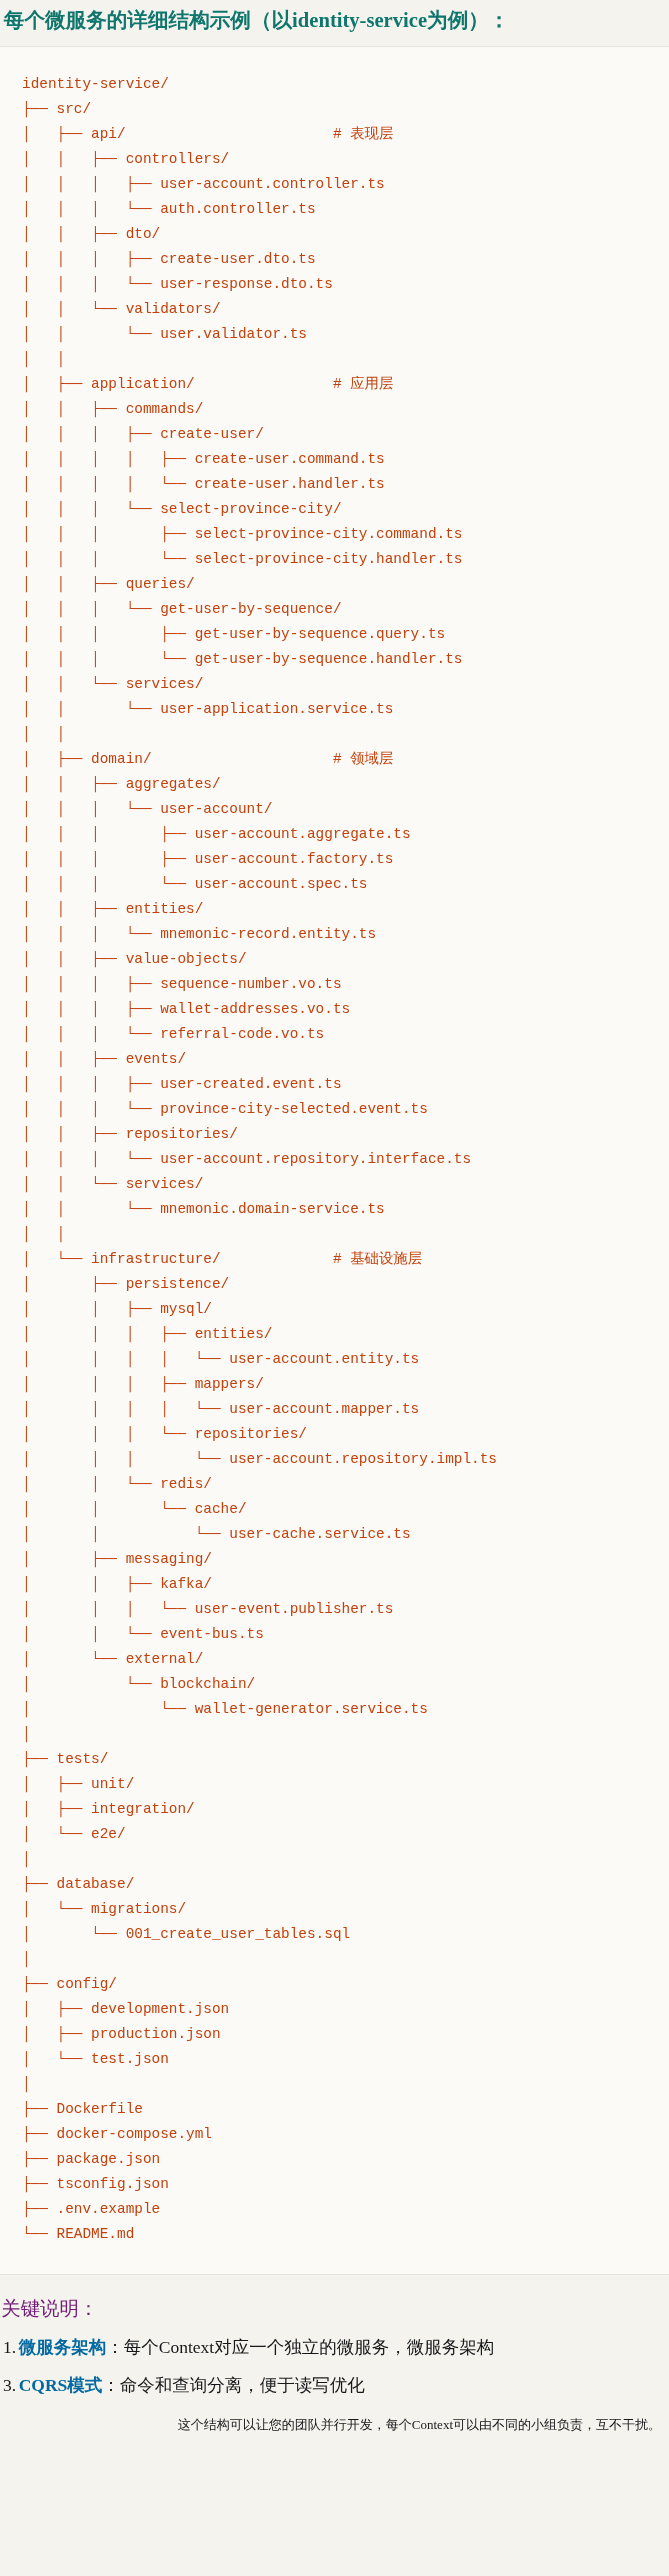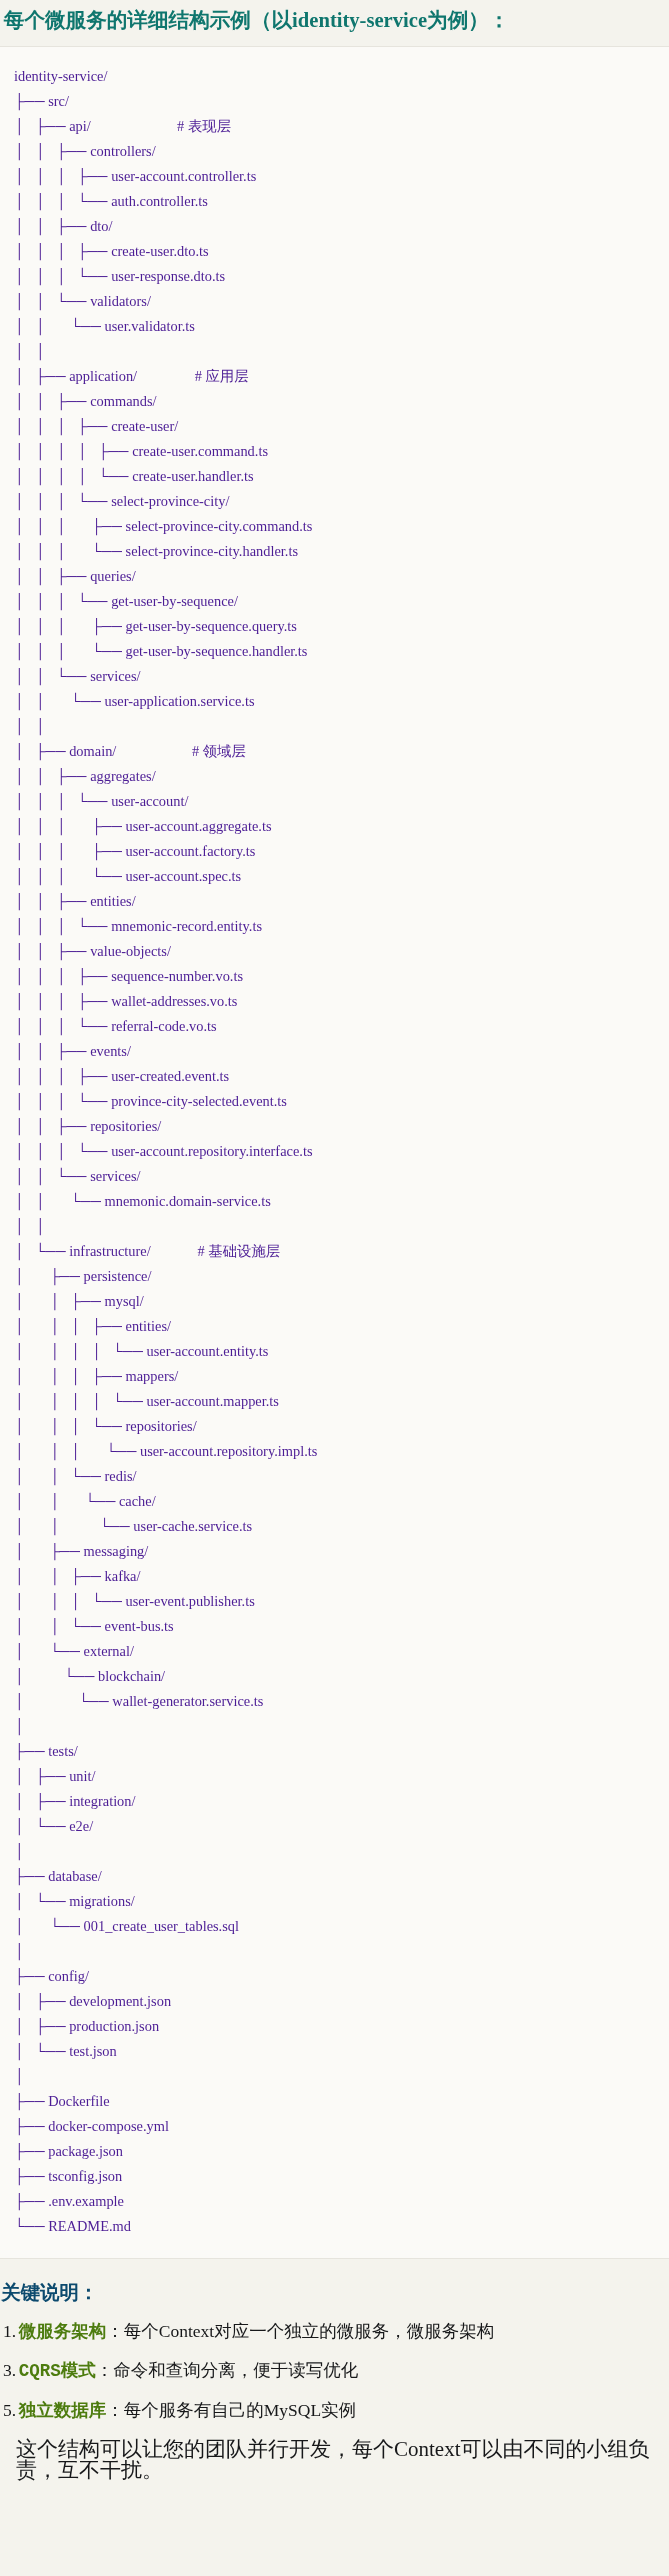--- a/index.html
+++ b/index.html
@@ -22,52 +22,53 @@
 
   .code-block {
     margin-top: 11.3px;
     background: #fbfaf7;
     border-top: 0.6px solid #e6e4dd;
     border-bottom: 0.6px solid #e6e4dd;
     padding: 13px 10px 15px 10px;
   }
 
   pre.tree {
-    margin: 4px;
-    font-family: Liberation Serif, serif;
+    margin: 12px;
+    font-family: Liberation Mono, monospace;
     font-size: 14.4px;
     line-height: 25px;
-    color: #4c1d95;
+    color: #c2410c;
     white-space: pre;
   }
 
   .notes-heading {
     margin: 21px 0 15px 1.3px;
     font-size: 19.4px;
     line-height: 26px;
-    font-weight: bold;
-    color: #0c4a6e;
+    font-weight: normal;
+    color: #701a75;
   }
 
   .notes-list { margin: 0; padding: 0 0 0 3.1px; list-style: none; }
 
   .note-item {
     font-size: 17.5px;
     line-height: 21px;
     margin-bottom: 17.5px;
     color: #17181a;
   }
   .note-num { margin-right: 2.5px; }
-  .note-label { font-weight: bold; color: #4d7c0f; font-family: Liberation Mono, monospace; }
+  .note-label { font-weight: bold; color: #0369a1; }
 
   .footer-note {
-    margin: 16px;
-    font-size: 21px;
+    margin: 8px;
+    font-size: 13px;
     line-height: 21px;
     color: #17181a;
+    text-align: right;
   }
 </style>
 </head>
 <body>
 
 <h1 class="page-title">每个微服务的详细结构示例（以identity-service为例）：</h1>
 
 <section class="code-block">
   <pre class="tree">identity-service/
 ├── src/
@@ -164,20 +165,17 @@
   <li class="note-item">
     <span class="note-num">1.</span><span class="note-label">微服务架构</span><span class="note-desc">：每个Context对应一个独立的微服务，微服务架构</span>
   </li>
 
 
   <li class="note-item">
     <span class="note-num">3.</span><span class="note-label">CQRS模式</span><span class="note-desc">：命令和查询分离，便于读写优化</span>
   </li>
 
 
-  <li class="note-item">
-    <span class="note-num">5.</span><span class="note-label">独立数据库</span><span class="note-desc">：每个服务有自己的MySQL实例</span>
-  </li>
 
 </ol>
 
 <p class="footer-note">这个结构可以让您的团队并行开发，每个Context可以由不同的小组负责，互不干扰。</p>
 
 
 </body></html>

